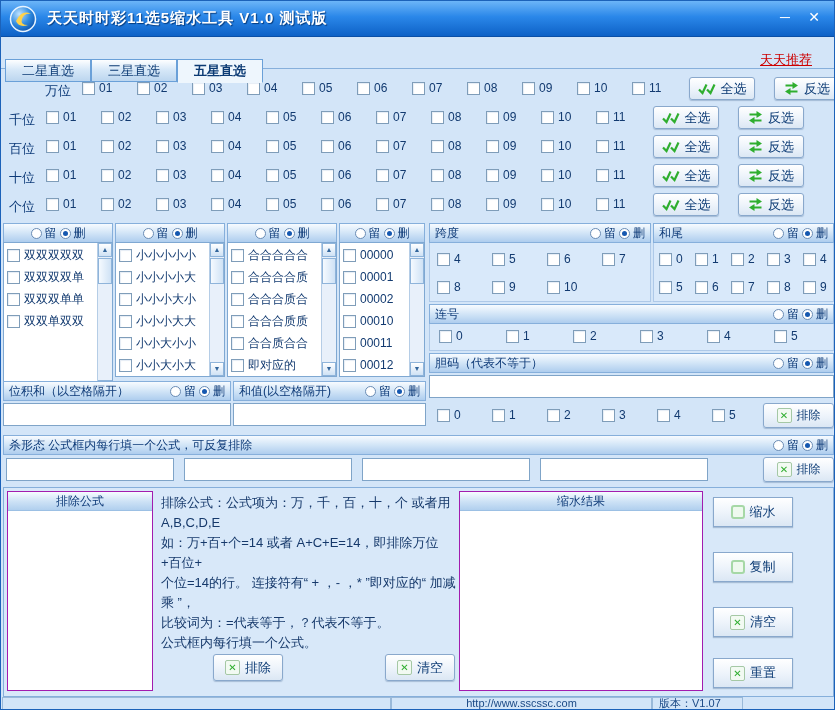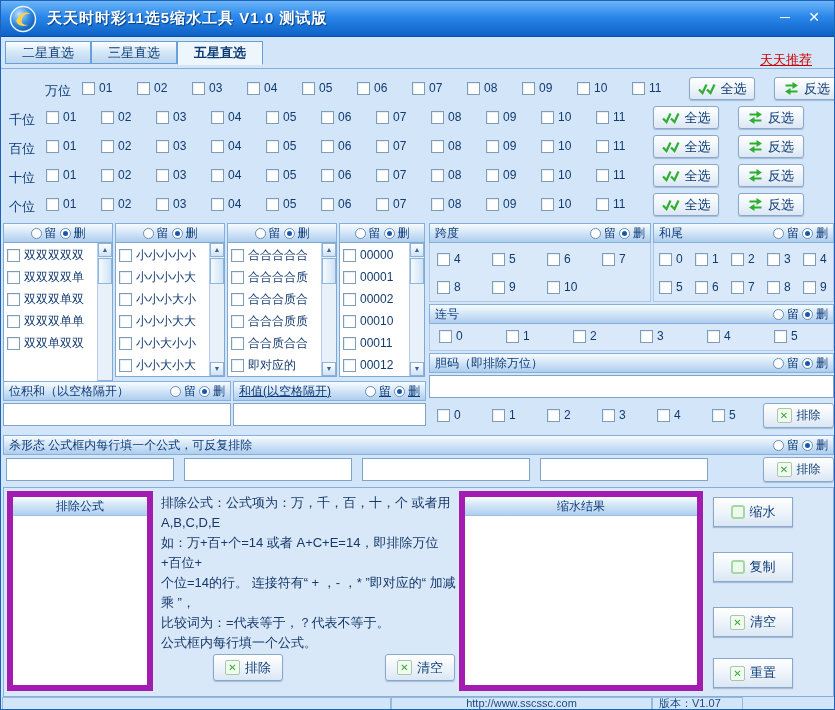--- a/index.html
+++ b/index.html
@@ -8,21 +8,21 @@
   
   #titlebar{position:absolute;left:0;top:0;width:100%;height:36px;
     background:linear-gradient(180deg,#6cb5f8 0%,#2a87e9 45%,#0d61c6 100%);border-bottom:1px solid #0a4fa6}
   #logo{position:absolute;left:8px;top:4px;width:28px;height:28px}
   #title{position:absolute;left:46px;top:8px;font-size:15px;font-weight:bold;color:#fff;
     text-shadow:1px 1px 1px #053b7e;letter-spacing:1px;white-space:nowrap}
   #minbtn{position:absolute;right:44px;top:8px;color:#fff;font-size:14px;cursor:pointer}
   #closebtn{position:absolute;right:14px;top:8px;color:#fff;font-size:14px;cursor:pointer}
   
   #tabline{position:absolute;left:0;top:67px;width:100%;border-top:1px solid #86afdb}
-  #tabs{position:absolute;left:0;top:40px;width:100%;height:23px}
+  #tabs{position:absolute;left:0;top:58px;width:100%;height:23px}
   .tab{position:absolute;top:0;width:86px;height:23px;line-height:21px;text-align:center;font-size:13px;color:#0b3a74;
     border:1px solid #6aa0d8;background:linear-gradient(#fdfeff,#d7e8f8 45%,#bcd6ef);cursor:pointer;z-index:2}
   .tab.active{background:#eef6fd;height:24px;border-bottom:1px solid #eef6fd;font-weight:bold}
   #promo{position:absolute;right:22px;top:50px;color:#cc0000;font-size:13px;text-decoration:underline;cursor:pointer}
   
   .numrow{position:absolute;left:0;width:835px;height:24px}
   .rowlab{position:absolute;left:8px;top:5px;font-size:13px;color:#0d3a78;white-space:nowrap}
   .cell{position:absolute;display:inline-flex;align-items:center;gap:4px;font-size:12px;color:#123a70;white-space:nowrap}
   .cb{width:13px;height:13px;min-width:13px;background:#fff;border:1px solid #7f9db9;display:inline-block;
     box-shadow:inset 1px 1px 1px #e6edf5}
@@ -49,21 +49,21 @@
   .sb .thumb{position:absolute;left:0;top:15px;width:14px;height:26px;background:linear-gradient(90deg,#f5faff,#cfe2f5);border:1px solid #8fb4da;cursor:grab}
   .inp{position:absolute;border:1px solid #7fa4c8;background:#fff;font:12px "Liberation Sans",sans-serif;padding:0 4px;color:#123a70}
   .xicon{width:15px;height:15px;min-width:15px;border:1px solid #a5c8a5;background:#f2faf2;color:#2fae2f;font-size:10px;
     font-weight:bold;display:inline-flex;align-items:center;justify-content:center;border-radius:2px}
   .sqicon{width:14px;height:14px;min-width:14px;border:2px solid #a6d8a6;background:#eef9ee;border-radius:3px;display:inline-block}
   .xbtn{position:absolute;width:70px;height:27px}
   .xbtn2{position:absolute;width:71px;height:25px;font-size:12px}
   .abtn{position:absolute;width:80px;height:30px;font-size:13px;border-radius:0}
   
   #bottom-box{position:absolute;left:2px;top:486px;width:831px;height:210px;border:1px solid #86afdb;background:#d8e8f9}
-  .wpanel{position:absolute;background:#fff;border:6px solid #a21caf}
+  .wpanel{position:absolute;background:#fff;border:1px solid #a21caf}
   .phdr{position:absolute;left:0;top:0;right:0;height:19px;display:flex;align-items:center;justify-content:center;
     font-size:12px;color:#0d3a78;background:linear-gradient(180deg,#f7fbff,#cfe3f6 50%,#b0cfee);border-bottom:1px solid #9cc0e4}
   .pbody{position:absolute;left:0;top:19px;right:0;bottom:0;background:#fff}
   #formula-panel{left:6px;top:490px;width:146px;height:200px}
   #result-panel{left:458px;top:490px;width:244px;height:200px}
   #instructions{position:absolute;left:160px;top:492px;width:296px;font-size:13px;line-height:20px;color:#16396b;white-space:pre-line}
   #formula-exclude{left:212px;top:653px}
   #formula-clear{left:384px;top:653px}
   #shrink-btn{left:712px;top:496px}
   #copy-btn{left:712px;top:551px}
@@ -458,24 +458,20 @@
         <div class="li">
           <span class="cb"></span>
           <span>双双双双双</span>
         </div>
         <div class="li">
           <span class="cb"></span>
           <span>双双双双单</span>
         </div>
         <div class="li">
           <span class="cb"></span>
-          <span>双双双单双</span>
-        </div>
-        <div class="li">
-          <span class="cb"></span>
           <span>双双双单单</span>
         </div>
         <div class="li">
           <span class="cb"></span>
           <span>双双单双双</span>
         </div>
         <div class="sb">
           <div class="up">▲</div>
           <div class="thumb"></div>
           <div class="dn">▼</div>
@@ -714,21 +710,21 @@
       </span>
       <span class="cell" style="left: 706px; top: 328px;">
         <span class="cb"></span>
         <span>4</span>
       </span>
       <span class="cell" style="left: 773px; top: 328px;">
         <span class="cb"></span>
         <span>5</span>
       </span>
       <div class="hdr" style="left: 428px; top: 352px; width: 405px;">
-        <span class="ht">胆码（即排除万位）</span>
+        <span class="ht">胆码（代表不等于）</span>
         <span class="kd">
           <span class="radio"></span>
           <span>留</span>
           <span class="radio sel"></span>
           <span>删</span>
         </span>
       </div>
       <input class="inp" value="" style="left: 428px; top: 374px; width: 405px; height: 23px;">
       <span class="cell" style="left: 436px; top: 407px;">
         <span class="cb"></span>
@@ -761,21 +757,21 @@
       <div class="hdr" style="left: 2px; top: 380px; width: 228px;">
         <span class="ht">位积和（以空格隔开）</span>
         <span class="kd">
           <span class="radio"></span>
           <span>留</span>
           <span class="radio sel"></span>
           <span>删</span>
         </span>
       </div>
       <input class="inp" value="" style="left: 2px; top: 402px; width: 228px; height: 23px;">
-      <div class="hdr" style="left: 232px; top: 380px; width: 193px; text-decoration: underline;">
+      <div class="hdr" style="left: 232px; top: 380px; width: 193px;">
         <span class="ht">和值(以空格隔开)</span>
         <span class="kd">
           <span class="radio"></span>
           <span>留</span>
           <span class="radio sel"></span>
           <span>删</span>
         </span>
       </div>
       <input class="inp" value="" style="left: 232px; top: 402px; width: 193px; height: 23px;">
       <div class="hdr" style="left: 2px; top: 434px; width: 831px;">

